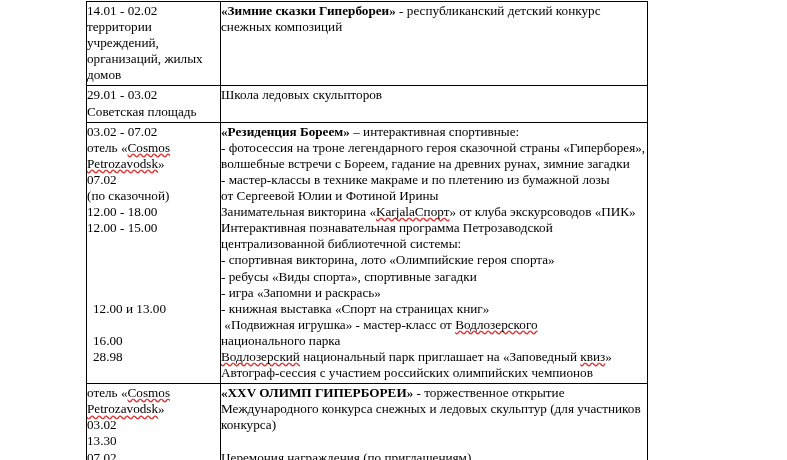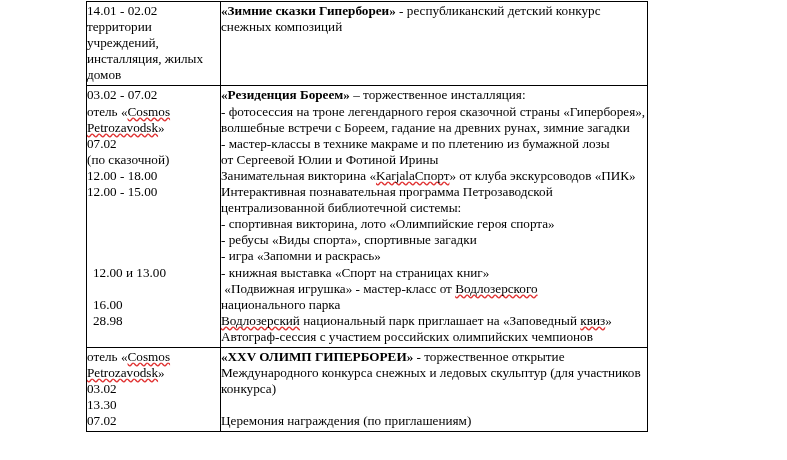--- a/index.html
+++ b/index.html
@@ -63,53 +63,63 @@
         <col class="c-when">
         <col class="c-what">
       </colgroup>
     <tbody>
 
       <tr>
         <td class="when">
           <span class="ln">14.01 - 02.02</span>
           <span class="ln">территории</span>
           <span class="ln">учреждений,</span>
-          <span class="ln">инсталляция, жилых</span>
+          <span class="ln">организаций, жилых</span>
           <span class="ln">домов</span>
         </td>
         <td class="what">
           <span class="ln"><b class="b">«Зимние сказки Гипербореи»</b><span> - республиканский детский конкурс</span></span>
           <span class="ln">снежных композиций</span>
           <span class="ln blank">&nbsp;</span>
           <span class="ln blank">&nbsp;</span>
           <span class="ln blank">&nbsp;</span>
         </td>
       </tr>
 
+      <tr>
+        <td class="when">
+          <span class="ln">29.01 - 03.02</span>
+          <span class="ln">Советская площадь</span>
+        </td>
+        <td class="what">
+          <span class="ln">Школа ледовых скульпторов</span>
+          <span class="ln blank">&nbsp;</span>
+        </td>
+      </tr>
 
       <tr>
         <td class="when">
           <span class="ln">03.02 - 07.02</span>
           <span class="ln">отель «<span class="sp">Cosmos</span></span>
           <span class="ln"><span class="sp">Petrozavodsk</span>»</span>
           <span class="ln">07.02</span>
           <span class="ln">(по сказочной)</span>
           <span class="ln">12.00 - 18.00</span>
           <span class="ln">12.00 - 15.00</span>
           <span class="ln blank">&nbsp;</span>
           <span class="ln blank">&nbsp;</span>
           <span class="ln blank">&nbsp;</span>
           <span class="ln blank">&nbsp;</span>
           <span class="ln indent1">12.00 и 13.00</span>
           <span class="ln blank">&nbsp;</span>
           <span class="ln indent1">16.00</span>
           <span class="ln indent1">28.98</span>
         </td>
         <td class="what">
-          <span class="ln"><b class="b">«Резиденция Бореем»</b><span> – торжественное инсталляция:</span></span>
+          <span class="ln"><b class="b">«Резиденция Бореем»</b><span> – интерактивная спортивные:</span></span>
           <span class="ln">- фотосессия на троне легендарного героя сказочной страны «Гиперборея»,</span>
           <span class="ln">волшебные встречи с Бореем, гадание на древних рунах, зимние загадки</span>
           <span class="ln">- мастер-классы в технике макраме и по плетению из бумажной лозы</span>
           <span class="ln">от Сергеевой Юлии и Фотиной Ирины</span>
           <span class="ln">Занимательная викторина «<span class="sp">KarjalaСпорт</span>» от клуба экскурсоводов «ПИК»</span>
           <span class="ln">Интерактивная познавательная программа Петрозаводской</span>
           <span class="ln">централизованной библиотечной системы:</span>
           <span class="ln">- спортивная викторина, лото «Олимпийские героя спорта»</span>
           <span class="ln">- ребусы «Виды спорта», спортивные загадки</span>
           <span class="ln">- игра «Запомни и раскрась»</span>

